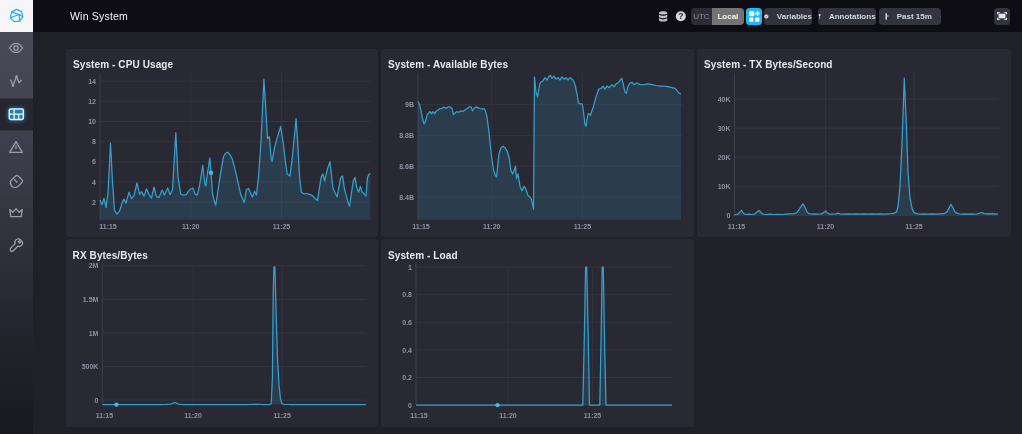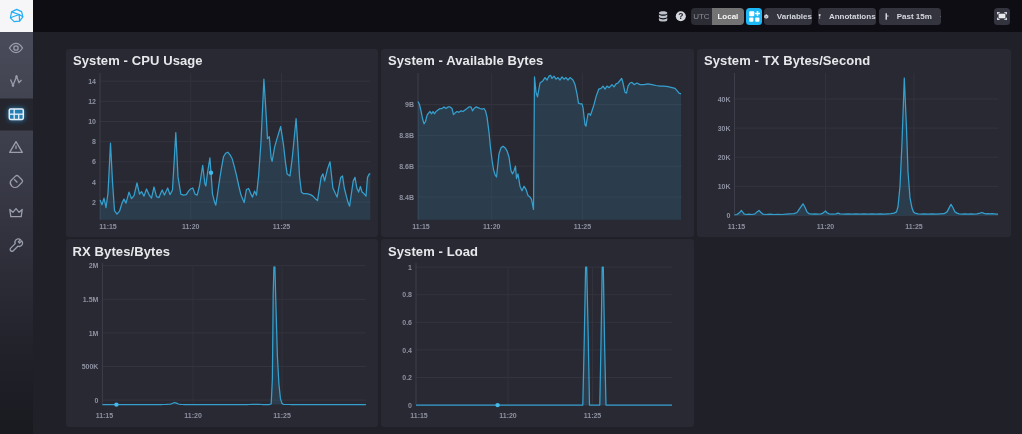--- a/index.html
+++ b/index.html
@@ -5,38 +5,39 @@
 html,body { width:1022px; height:434px; overflow:hidden; background:#202028;
   font-family:"Liberation Sans", sans-serif; }
 #root { position:relative; width:1022px; height:434px; }
 .nav { position:absolute; left:33px; top:0; width:989px; height:32px; background:#0d0d13; }
 .sidebar { position:absolute; left:0; top:0; width:33px; height:434px;
   background:linear-gradient(180deg,#4e4f5e 0%,#3a3b48 40%,#22222b 80%,#191920 100%); }
 .logo { position:absolute; left:0; top:0; width:33px; height:32px; background:#f6f6f8; }
 .title { position:absolute; left:70px; top:0; height:32px; line-height:32px;
   font-size:10.5px; font-weight:500; color:#f6f6f8; letter-spacing:0.2px; }
 .panel { position:absolute; background:#292933; border-radius:3px; }
-.ptitle { position:absolute; font-size:13px; font-weight:700; color:#e7e8eb; letter-spacing:0.1px; }
+.ptitle { position:absolute; font-size:10px; font-weight:700; color:#e7e8eb; letter-spacing:0.1px;margin-top:6px; }
 .btn { position:absolute; top:7.5px; height:17px; background:#34343f; border-radius:3.5px;
   color:#d4d7dd; font-size:8px; font-weight:700; display:flex; align-items:center;
   justify-content:center; gap:8px; white-space:nowrap; }
 </style></head>
 <body>
 <div id="root">
 
 <div style="position:absolute;left:33px;top:32px;width:989px;height:402px;background:#202028"></div>
 <div class="nav"></div>
 <div class="sidebar"></div>
 <div class="logo"></div>
 <svg style="position:absolute;left:0;top:0" width="33" height="32" viewBox="0 0 33 32">
 <g stroke="#22adf6" fill="none" stroke-width="1.2" stroke-linejoin="round">
 <path d="M16.7,9.4 L21.6,11.6 L22.9,16.8 L19.6,21.2 L14.1,21.6 L10.4,17.8 L11.6,11.9 Z"></path>
 <path d="M11.6,11.9 L19.2,14.5 L19.6,21.2 M19.2,14.5 L22.9,16.8 M10.4,17.8 L19.2,14.5"></path>
 </g>
     </svg>
+<div class="title">Win System</div>
 <svg style="position:absolute;left:0;top:0" width="33" height="434" viewBox="0 0 33 434">
 <g stroke="#9a9dab" fill="none" stroke-width="1.3">
 <path d="M9.5,48 C11.5,44.8 14,43.4 16,43.4 C18,43.4 20.5,44.8 22.5,48 C20.5,51.2 18,52.6 16,52.6 C14,52.6 11.5,51.2 9.5,48 Z"></path>
 <circle cx="16" cy="48" r="2.2"></circle>
 <path d="M10.5,79.5 L13,85.5 L16.5,76.5 L19,82.5 L21.5,80"></path>
 </g>
 <circle cx="13" cy="85.5" r="1.2" fill="#9a9dab"></circle>
       <circle cx="16.5" cy="76.5" r="1.2" fill="#9a9dab"></circle>
 <rect x="0" y="98.5" width="33" height="32" fill="#25252e"></rect>
 <g filter="url(#glow)">

